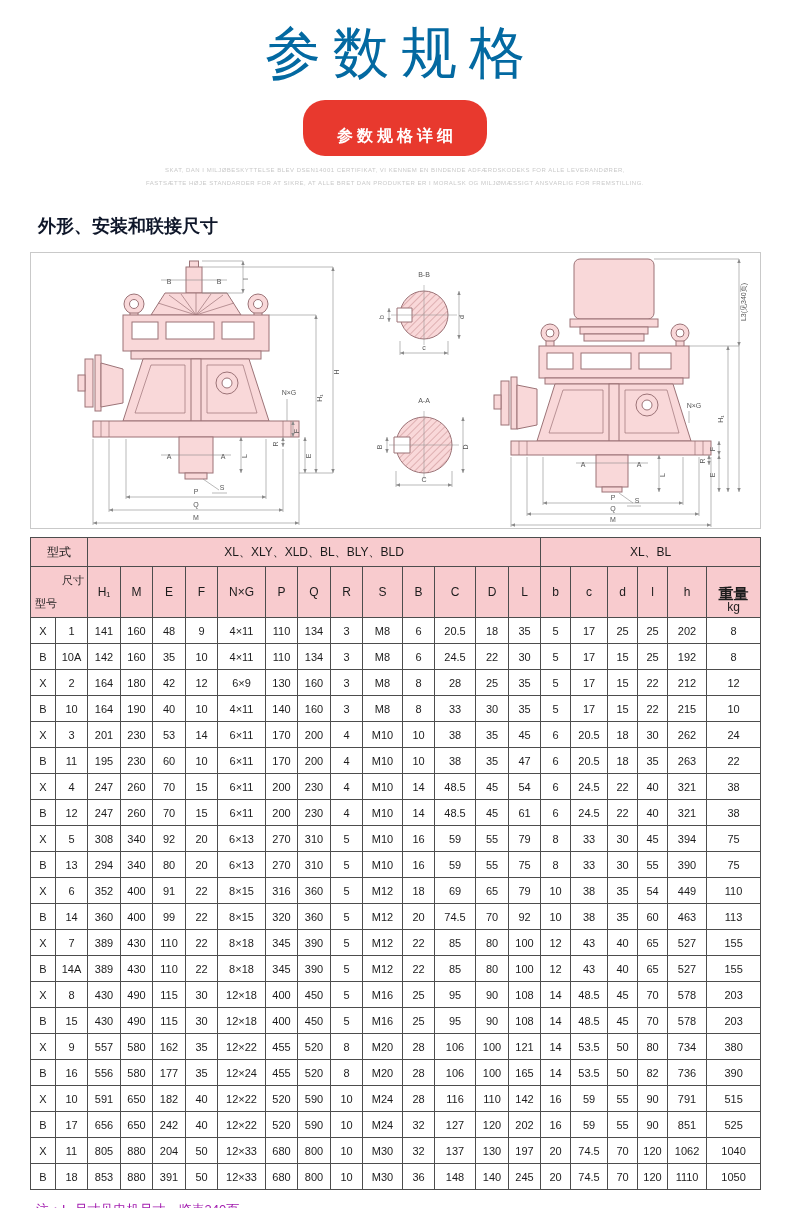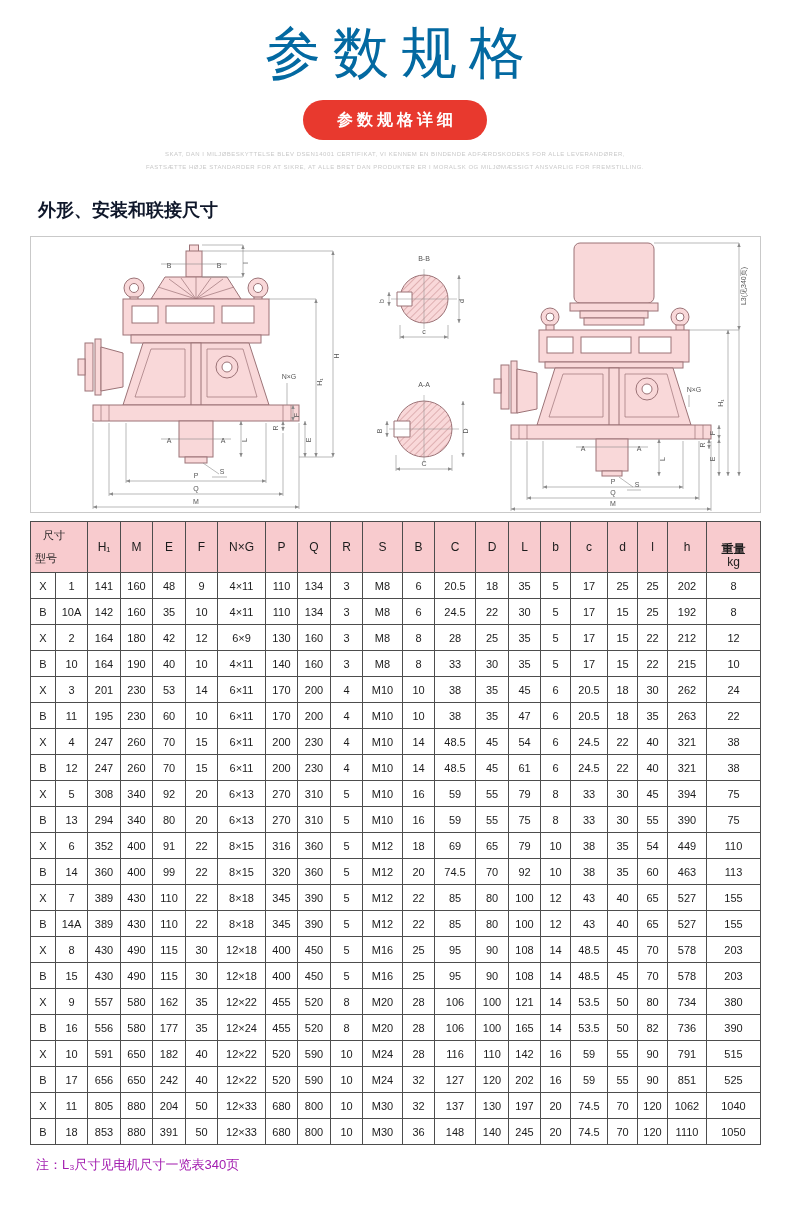--- a/index.html
+++ b/index.html
@@ -1,33 +1,33 @@
 <!DOCTYPE html>
 <html><head>
 <meta charset="utf-8">
 <style>
   html,body{margin:0;padding:0;background:#fff;}
   body{width:790px;height:1208px;font-family:"Liberation Sans",sans-serif;color:#1c1c1c;overflow:hidden;}
   .title{margin-top:16px;text-align:center;font-size:56px;font-weight:400;letter-spacing:12px;color:#0369a1;text-indent:12px;}
   .badge-wrap{text-align:center;margin-top:8px;}
-  .badge{display:inline-block;background:#e8392e;color:#fff;font-size:16px;font-weight:bold;letter-spacing:4px;padding:10px 30px 9px;border-radius:22px;text-indent:4px;}
+  .badge{display:inline-block;background:#e8392e;color:#fff;font-size:16px;font-weight:bold;letter-spacing:4px;padding:26px 30px 9px;border-radius:22px;text-indent:4px;}
   .fineprint{margin-top:8px;text-align:center;color:#c9c9c9;font-size:6px;letter-spacing:.5px;line-height:13px;}
   .section-heading{margin:24px 0 0 38px;font-size:18px;font-weight:bold;color:#0f172a;}
   .diagram-frame{width:729px;height:275px;border:1px solid #c9c9c9;margin:14px 0 0 30px;background:#fff;}
   .diagram-frame svg{display:block;}
   table.spec{width:730px;margin:8px 0 0 30px;border-collapse:collapse;table-layout:fixed;text-align:center;font-size:11px;}
   table.spec th,table.spec td{border:1px solid #4d4d4d;padding:0;font-weight:normal;overflow:hidden;white-space:nowrap;}
   table.spec thead th{background:#f8cbce;}
   tr.hr1 th{height:28px;font-size:12px;}
   tr.hr2 th{height:50px;font-size:12px;}
   table.spec tbody td{height:25px;color:#1c1c1c;background:#fff;}
   th.diag{position:relative;background-image:linear-gradient(to bottom right,rgba(0,0,0,0) 49.5%,#4d4d4d 49.5%,#4d4d4d 50.5%,rgba(0,0,0,0) 50.5%);}
-  th.diag .tr{position:absolute;top:6px;right:22px;font-size:11px;}
+  th.diag .tr{position:absolute;top:6px;right:3px;font-size:11px;}
   th.diag .bl{position:absolute;bottom:6px;left:4px;font-size:11px;}
-  th.wt .w1{display:block;font-weight:bold;font-size:12px;line-height:14px;margin-top:16px;}
+  th.wt .w1{display:block;font-weight:bold;font-size:15px;line-height:14px;margin-top:16px;}
   th.wt .w2{display:block;font-size:12px;line-height:13px;}
   .footnote{margin:11px 0 0 36px;font-size:13px;font-weight:400;color:#a21caf;}
 </style>
 </head>
 <body>
 
 <div class="title">参数规格</div>
 
 <div class="badge-wrap">
   <span class="badge">参数规格详细</span>
@@ -271,20 +271,25 @@
       <col style="width:33px">
       <col style="width:32px">
       <col style="width:30px">
     <col style="width:37px">
       <col style="width:30px">
       <col style="width:30px">
       <col style="width:39px">
     <col style="width:54px">
   </colgroup>
   <thead>
+    <tr class="hr1">
+      <th colspan="2">型式</th>
+      <th colspan="13">XL、XLY、XLD、BL、BLY、BLD</th>
+      <th colspan="6">XL、BL</th>
+    </tr>
     <tr class="hr2">
       <th colspan="2" class="diag">
         <span class="tr">尺寸</span>
         <span class="bl">型号</span>
       </th>
       <th>H₁</th>
       <th>M</th>
       <th>E</th>
       <th>F</th>
       <th>N×G</th>

